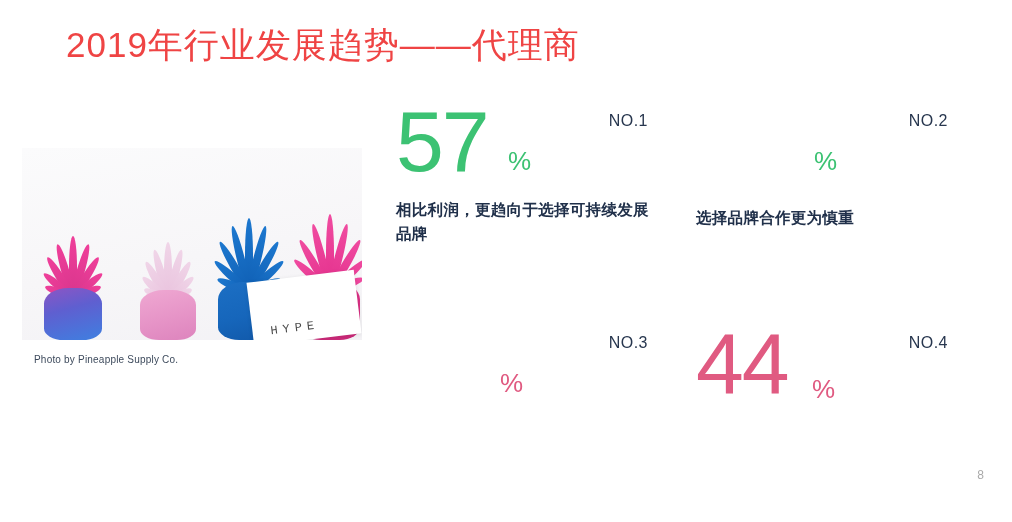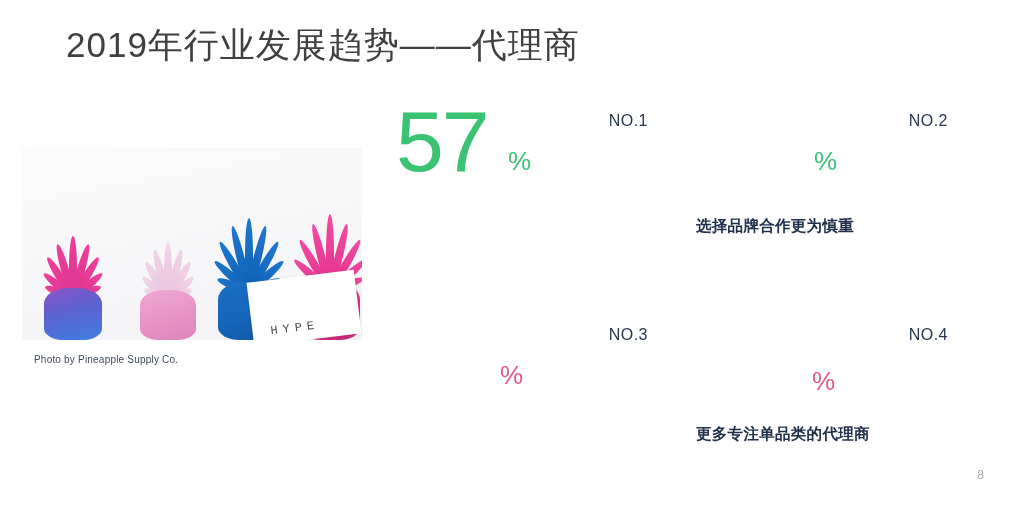--- a/index.html
+++ b/index.html
@@ -17,21 +17,21 @@
   }
 
   
   #slide-title {
     position: absolute;
     left: 66px;
     top: 22px;
     font-size: 35px;
     font-weight: 400;
     letter-spacing: 1px;
-    color: #404040;
+    color: #ef4444;
     white-space: nowrap;
   }
 
   
   #photo-block {
     position: absolute;
     left: 22px;
     top: 148px;
     width: 340px;
     height: 230px;
@@ -187,21 +187,21 @@
   .green .stat-number, .green .stat-percent { color: #3cc273; }
   .pink  .stat-number, .pink  .stat-percent { color: #e05a81; }
 
   
   #stat-1 .stat-percent { left: 112px; }
   #stat-2 .stat-percent { left: 118px; }
   #stat-3 .stat-percent { left: 104px; }
   #stat-4 .stat-percent { left: 116px; top: 46px; }
 
   #row-2 { margin-top: 82px; }
-  #stat-2 .stat-desc, #stat-4 .stat-desc { margin-top: 16px; }
+  #stat-2 .stat-desc, #stat-4 .stat-desc { margin-top: 8px; }
   #stat-4 .stat-desc { margin-top: 10px; }
 
   
   #footer-bar {
     position: absolute;
     left: 0;
     bottom: 0;
     width: 1012px;
     height: 46px;
   }
@@ -300,20 +300,21 @@
 <div id="stats-grid">
 
   <div class="stat-row" id="row-1">
 
     <div class="stat-cell green" id="stat-1">
       <div class="stat-head">
         <span class="stat-number">57</span>
         <span class="stat-percent">%</span>
         <span class="stat-rank">NO.1</span>
       </div>
+      <div class="stat-desc">相比利润，更趋向于选择可持续发展品牌</div>
     </div>
 
     <div class="stat-cell green" id="stat-2">
       <div class="stat-head">
         <span class="stat-percent">%</span>
         <span class="stat-rank">NO.2</span>
       </div>
       <div class="stat-desc">选择品牌合作更为慎重</div>
     </div>
 
@@ -323,24 +324,24 @@
 
     <div class="stat-cell pink" id="stat-3">
       <div class="stat-head">
         <span class="stat-percent">%</span>
         <span class="stat-rank">NO.3</span>
       </div>
     </div>
 
     <div class="stat-cell pink" id="stat-4">
       <div class="stat-head">
+        <span class="stat-number">44</span>
         <span class="stat-percent">%</span>
         <span class="stat-rank">NO.4</span>
       </div>
-      <div class="stat-desc">更多专注单品类的代理商</div>
     </div>
 
   </div>
 </div>
 
 <div id="footer-bar">
   <div id="page-number">8</div>
 </div>
 
 </body></html>

